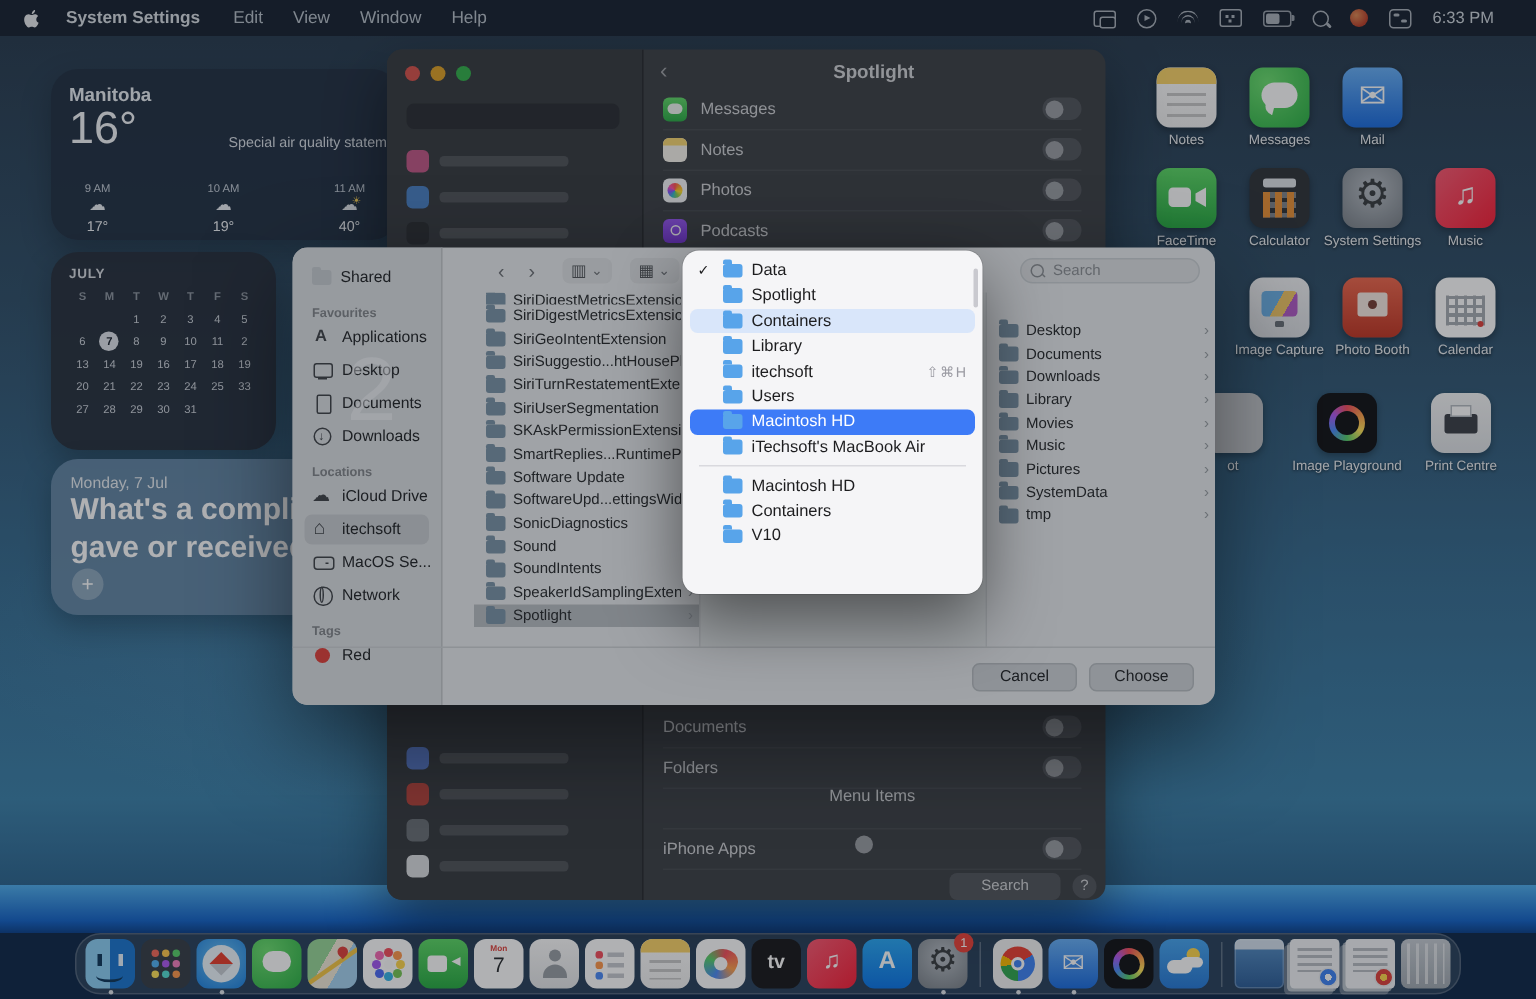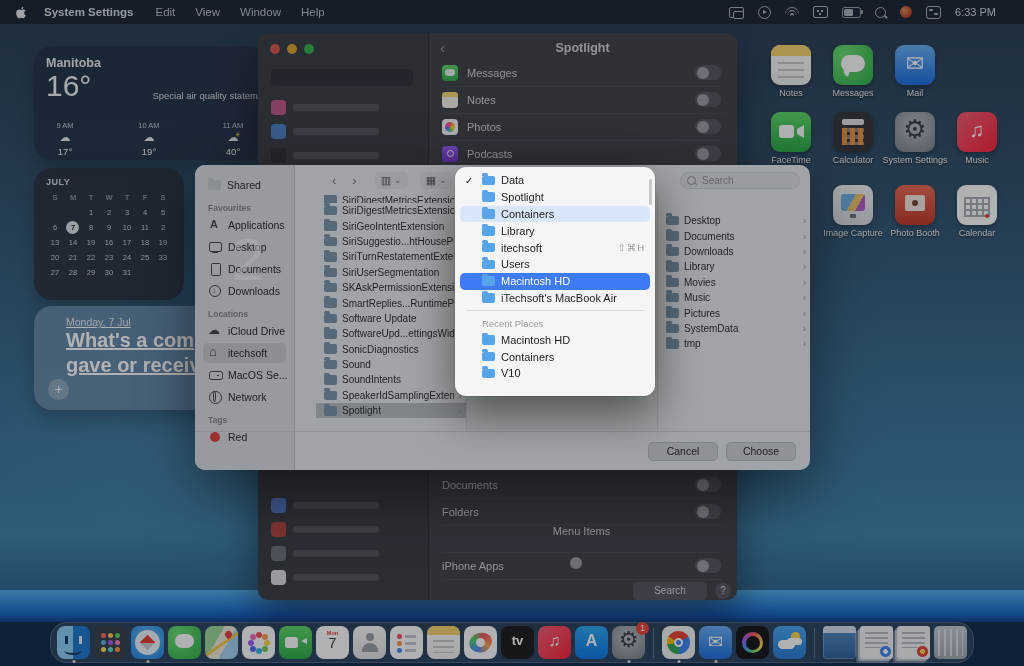--- a/index.html
+++ b/index.html
@@ -61,21 +61,21 @@
   .wi-partly::after{content:"☀";color:#ffd75e;font-size:7px;position:absolute;margin-left:-4px;margin-top:-3px;}
   .w-hd{font-size:9.5px;color:#f0f3f6;margin-top:1px;}
   .w-cal{left:34px;top:168px;width:150px;height:132px;background:rgba(42,50,62,.92);padding:9px 12px;box-sizing:border-box;}
   .w-month{font-size:9px;font-weight:bold;letter-spacing:.5px;color:#d6dae0;margin-bottom:3px;}
   .cal-grid{display:grid;grid-template-columns:repeat(7,18px);}
   .cal-cell{height:15px;line-height:15px;text-align:center;font-size:7.5px;color:#cdd3da;}
   .cal-wd{color:#8f97a1;font-weight:bold;}
   .cal-cell.today{position:relative;color:#1c2430;font-weight:bold;}
   .cal-cell.today::before{content:"";position:absolute;left:2px;top:1px;width:13px;height:13px;border-radius:50%;background:#dfe4ea;z-index:-1;}
   .cal-cell.today{z-index:0;}
-  .w-journal{left:34px;top:306px;width:258px;height:104px;background:rgba(104,138,168,.95);padding:10px 32px;box-sizing:border-box;text-decoration:underline;}
+  .w-journal{left:34px;top:306px;width:258px;height:104px;background:rgba(104,138,168,.95);padding:10px 13px;box-sizing:border-box;}
   .w-jdate{font-size:10.5px;color:rgba(255,255,255,.85);}
   .w-jline{font-size:20px;font-weight:bold;line-height:1.25;color:#fff;white-space:nowrap;}
   .w-jadd{position:absolute;left:14px;bottom:10px;width:21px;height:21px;border-radius:50%;background:rgba(255,255,255,.28);
     color:#fff;font-size:14px;line-height:21px;text-align:center;}
   
   .win{position:absolute;left:258px;top:33px;width:479px;height:567px;border-radius:10px;background:#404449;z-index:2;
     box-shadow:0 18px 40px rgba(0,0,0,.45);overflow:hidden;color:#c5c7ca;}
   .tl{position:absolute;top:11px;left:12px;display:flex;gap:7px;}
   .tl i{width:10px;height:10px;border-radius:50%;}
   .tl-r{background:#d9564f;} .tl-y{background:#dfa32a;} .tl-g{background:#37b34f;}
@@ -502,20 +502,37 @@
       <div class="di-cell">
         <div class="di-icon ic-booth"></div>
         <div class="di-label">Photo Booth</div>
       </div>
 
       <div class="di-cell">
         <div class="di-icon ic-calendar"></div>
         <div class="di-label">Calendar</div>
       </div>
     </div>
+  <div class="di-row" style="left:787px;top:262px;width:222px;justify-content:space-between;">
+
+      <div class="di-cell" style="width:70px;">
+        <div class="di-icon ic-partial"></div>
+        <div class="di-label">ot</div>
+      </div>
+
+      <div class="di-cell" style="width:70px;">
+        <div class="di-icon ic-playground"></div>
+        <div class="di-label">Image Playground</div>
+      </div>
+
+      <div class="di-cell" style="width:70px;">
+        <div class="di-icon ic-print"></div>
+        <div class="di-label">Print Centre</div>
+      </div>
+    </div>
 
   <div class="win">
     <div class="win-side">
       <div class="tl">
         <i class="tl-r"></i>
         <i class="tl-y"></i>
         <i class="tl-g"></i>
       </div>
       <div class="ws-search"></div>
       <div class="ws-row" style="top:64px;">
@@ -1045,21 +1062,20 @@
         </div>
 
         <div class="prow">
           <span class="chk"></span>
           <span class="fld pfld"></span>
           <span class="plbl">iTechsoft's MacBook Air</span>
           <span class="psc"></span>
         </div>
       </div>
     <div class="pdiv"></div>
-    <div class="phead">Recent Places</div>
     <div>
 
         <div class="prow">
           <span class="chk"></span>
           <span class="fld pfld"></span>
           <span class="plbl">Macintosh HD</span>
         </div>
 
         <div class="prow">
           <span class="chk"></span>

